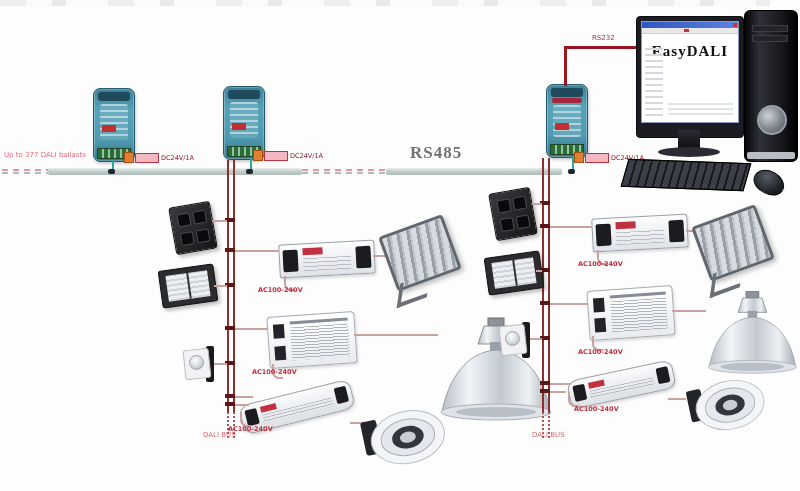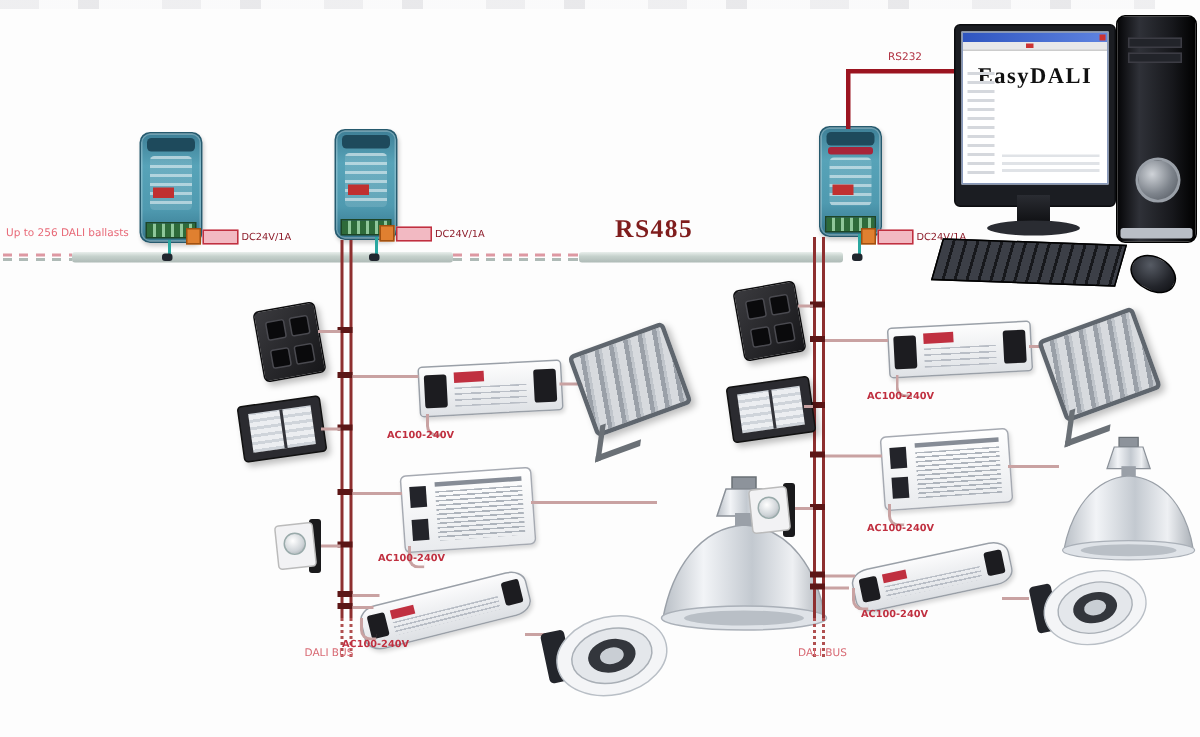--- a/index.html
+++ b/index.html
@@ -7,21 +7,21 @@
          font-family:"Liberation Sans",sans-serif;}
   .abs{position:absolute;}
 
   
   .lab{font:6.5px/1 "DejaVu Sans",sans-serif;color:#8c1a28;white-space:nowrap;}
   .pwr{position:absolute;display:flex;align-items:center;gap:2px;}
   .chip{width:22px;height:8px;background:#f2b9c2;border:1px solid #c03040;display:inline-block;}
   .aclab{position:absolute;font:bold 6.5px/1 "DejaVu Sans",sans-serif;color:#c03040;white-space:nowrap;}
   .dalilab{position:absolute;font:7px/1 "DejaVu Sans",sans-serif;color:#d86a74;white-space:nowrap;}
   .notelab{position:absolute;font:7px/1 "DejaVu Sans",sans-serif;color:#e86a78;white-space:nowrap;}
-  .rs485lab{position:absolute;font:600 17px/1 "Liberation Serif",serif;color:#7f1d1d;letter-spacing:1px;}
+  .rs485lab{position:absolute;font:600 17px/1 "Liberation Serif",serif;color:#737373;letter-spacing:1px;}
   .rs232lab{position:absolute;font:7px/1 "DejaVu Sans",sans-serif;color:#b03040;}
 
   
   .busSolid{position:absolute;height:7px;background:linear-gradient(180deg,#e9efec,#c6d2cd 40%,#aebab6);border-radius:2px;}
   .busDash{position:absolute;height:7px;background-image:
       repeating-linear-gradient(90deg,#dd98a2 0 6px,transparent 6px 11px),
       repeating-linear-gradient(90deg,#aebab6 0 6px,transparent 6px 11px);
       background-size:100% 2px,100% 2px;background-position:0 1px,0 4px;background-repeat:no-repeat;}
 
   
@@ -127,21 +127,21 @@
 
 <div class="scene">
 
   <div class="noise"></div>
 
   <div class="busDash" style="left:2px;top:168px;width:46px;"></div>
   <div class="busSolid" style="left:48px;top:168px;width:254px;"></div>
   <div class="busDash" style="left:302px;top:168px;width:84px;"></div>
   <div class="busSolid" style="left:386px;top:168px;width:176px;"></div>
   <div class="rs485lab" style="left:410px;top:144px;">RS485</div>
-  <div class="notelab" style="left:4px;top:152px;">Up to 256 DALI ballasts</div>
+  <div class="notelab" style="left:4px;top:152px;">Up to 377 DALI ballasts</div>
 
   <div class="module" style="left:93px;top:88px;">
     <div class="mtop"></div>
     <div class="mface"></div>
     <div class="mred"></div>
     <div class="mterm"></div>
   </div>
   <div class="module" style="left:223px;top:86px;">
     <div class="mtop"></div>
     <div class="mface"></div>

